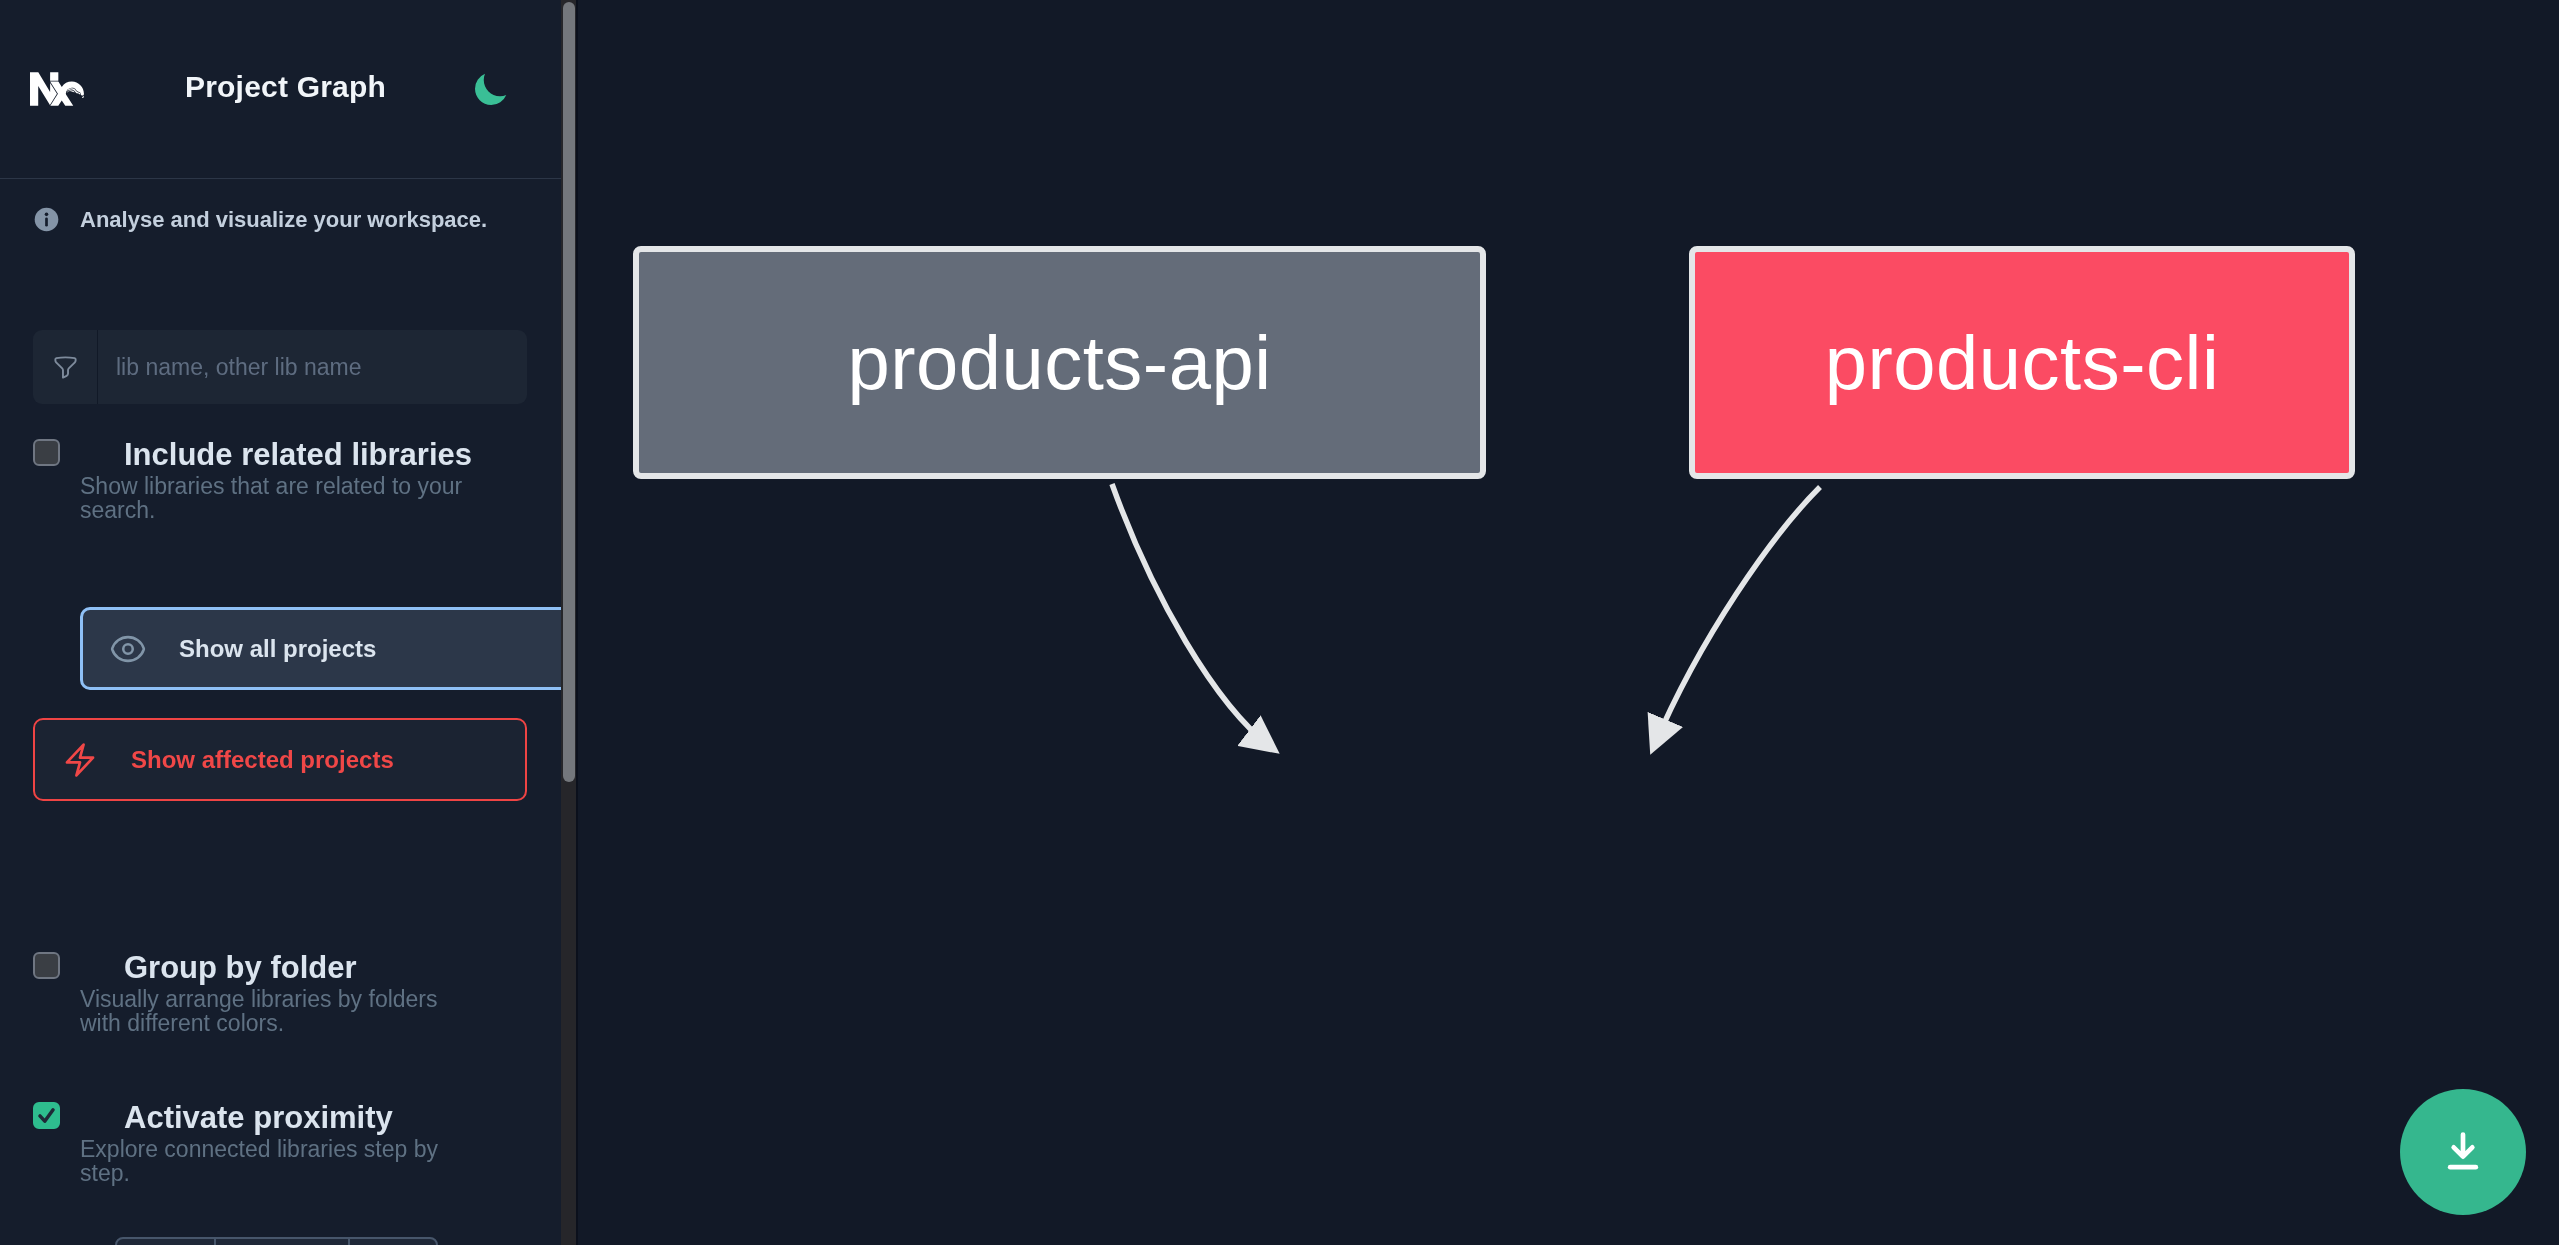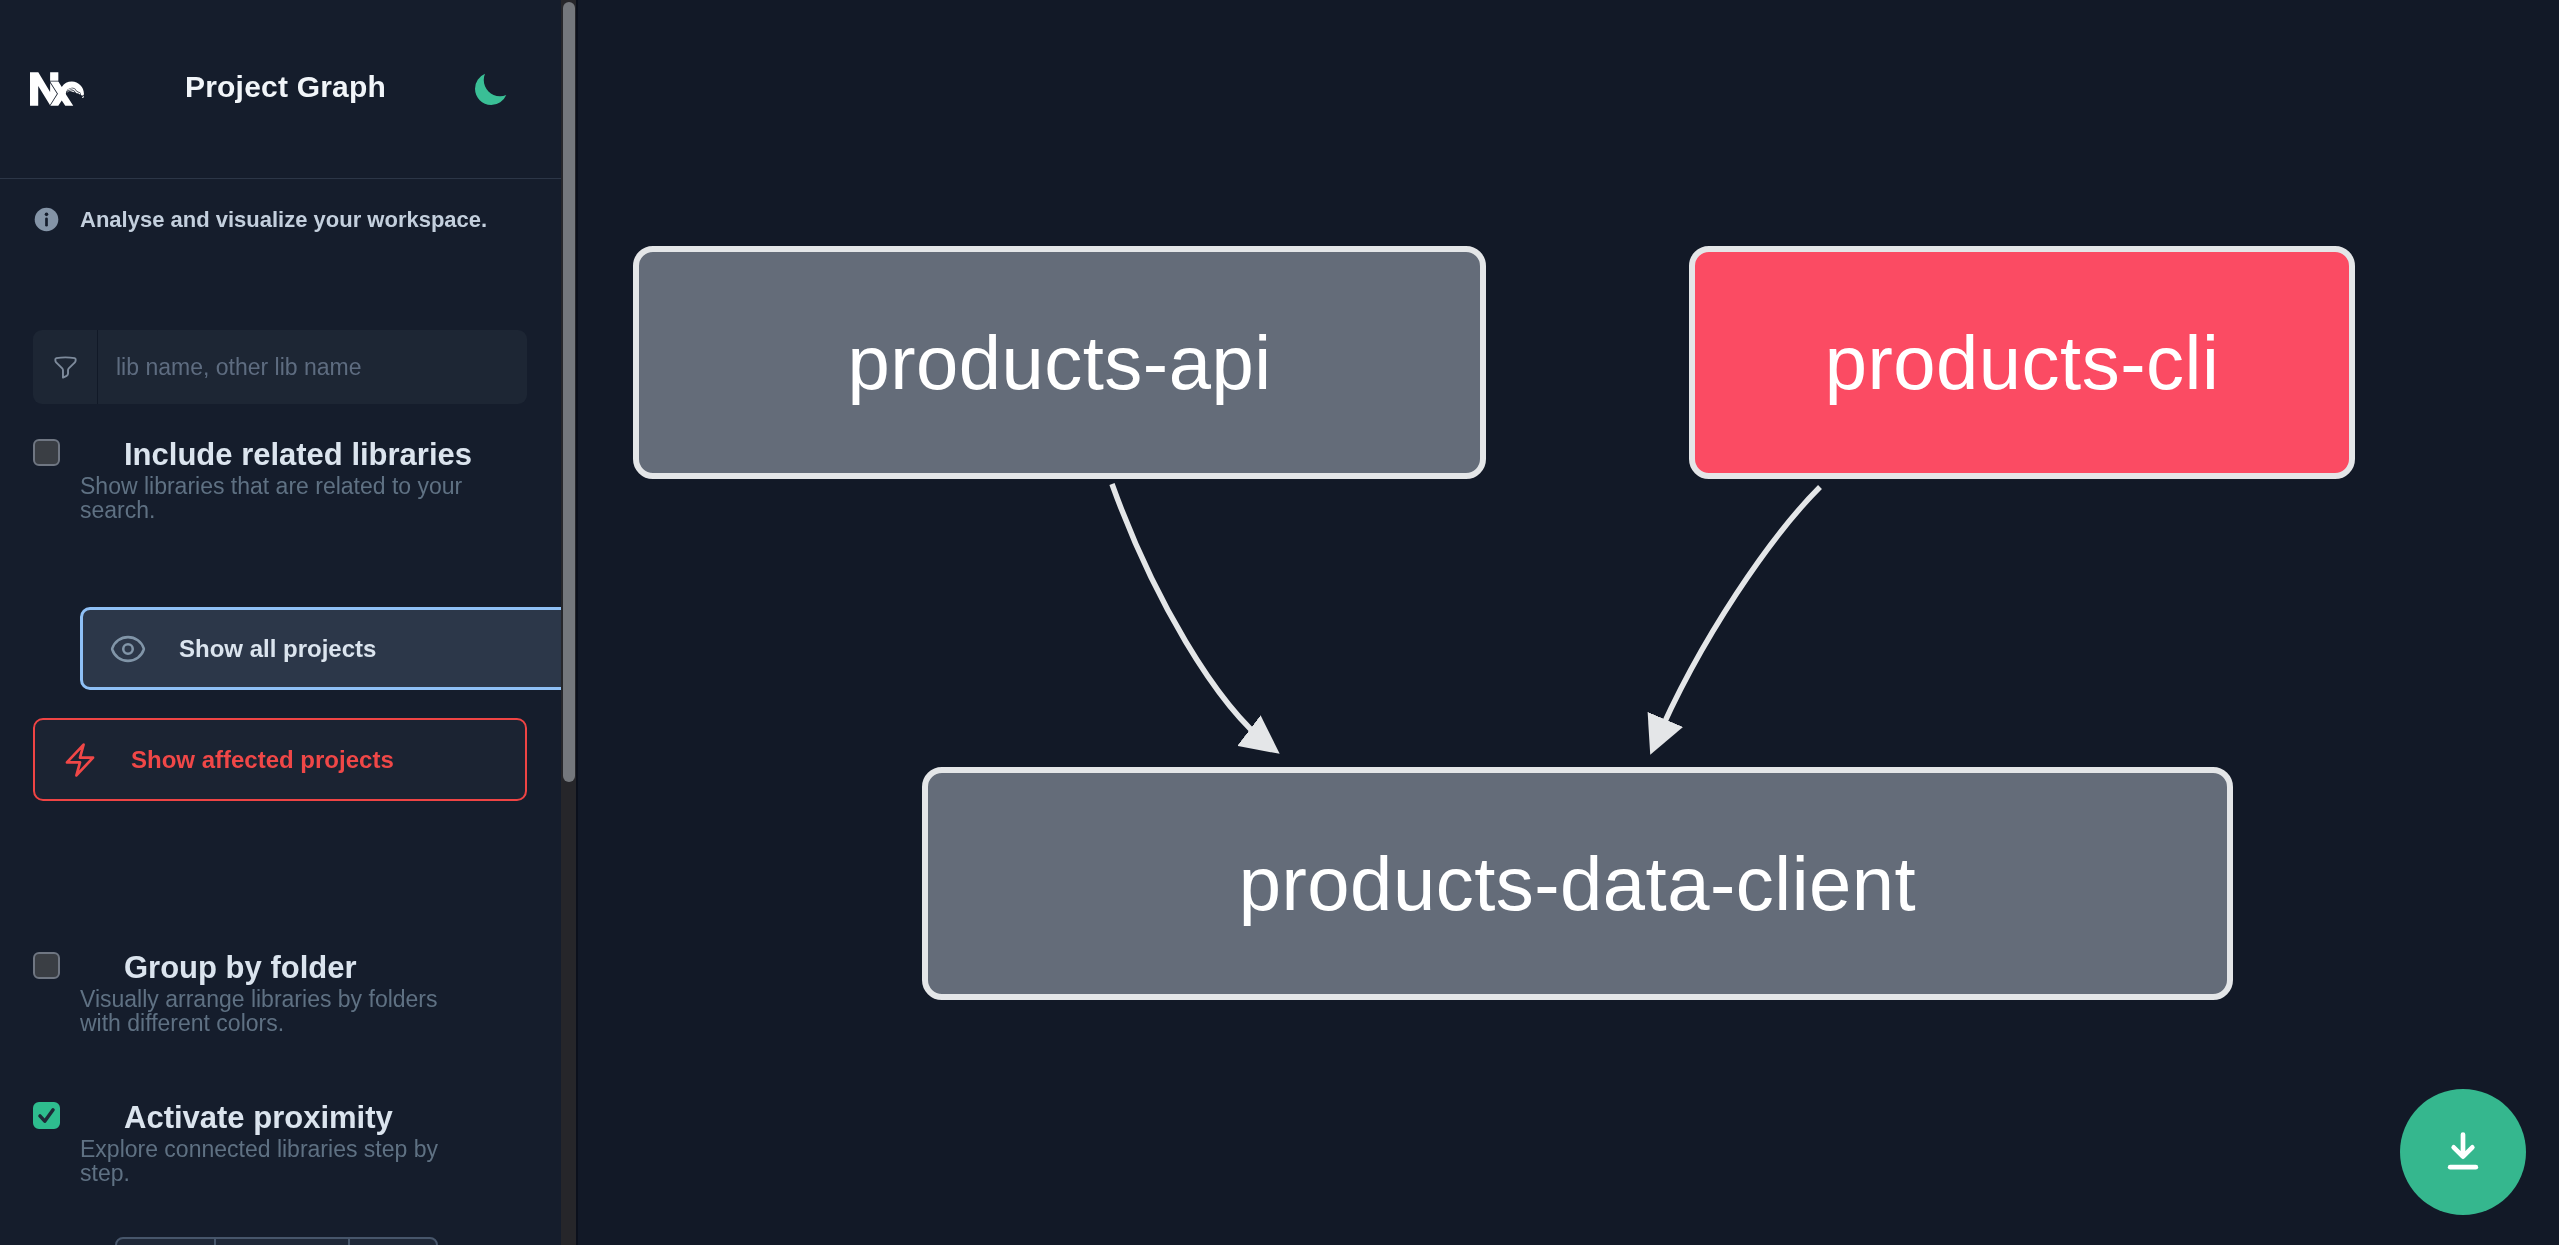--- a/index.html
+++ b/index.html
@@ -55,21 +55,21 @@
 
   
   .scroll-track{position:absolute;left:561px;top:0;width:15px;height:1245px;background:#26262a;}
   .scroll-thumb{position:absolute;left:1.5px;top:2px;width:12px;height:780px;
                 border-radius:7px;background:#74777c;cursor:pointer;}
 
   
   .canvas{position:absolute;left:578px;top:0;right:0;bottom:0;}
   .edges{position:absolute;left:0;top:0;width:2559px;height:1245px;pointer-events:none;}
   .gnode{position:absolute;display:flex;align-items:center;justify-content:center;
-         border:6px solid #e4e6e8;border-radius:20px;box-sizing:border-box;
+         border:6px solid #e4e6e8;border-radius:8px;box-sizing:border-box;
          color:#ffffff;font-size:76px;font-weight:400;letter-spacing:.5px;cursor:pointer;}
   .gnode.gray{background:#646c79;}
   .gnode.focus{background:#fb4b63;}
   .node-api{left:633px;top:246px;width:853px;height:233px;}
   .node-cli{left:1689px;top:246px;width:666px;height:233px;}
   .node-data{left:922px;top:767px;width:1311px;height:233px;}
 
   .fab{position:absolute;left:2400px;top:1089px;width:126px;height:126px;border-radius:50%;
        background:#35b78e;display:flex;align-items:center;justify-content:center;cursor:pointer;}
   .fab svg{width:56px;height:56px;}
@@ -169,23 +169,20 @@
     <path d="M 1112 484 C 1152 595 1215 705 1272 748" fill="none" stroke="#e4e6e8" stroke-width="5.5" marker-end="url(#arrow)"></path>
     <path d="M 1820 487 C 1772 535 1700 638 1654 746" fill="none" stroke="#e4e6e8" stroke-width="5.5" marker-end="url(#arrow)"></path>
   </svg>
 
   <div class="gnode gray node-api">
     <span>products-api</span>
   </div>
   <div class="gnode focus node-cli">
     <span>products-cli</span>
   </div>
-  <div class="gnode gray node-data">
-    <span>products-data-client</span>
-  </div>
 
   <div class="fab">
     <svg viewBox="0 0 24 24" fill="none" stroke="#ffffff" stroke-width="2" stroke-linecap="round" stroke-linejoin="round">
       <path d="M12 4.5v9 M8 10 l4 4 4-4"></path>
       <path d="M6.5 18.5h11"></path>
     </svg>
   </div>
 
 </div>
 

